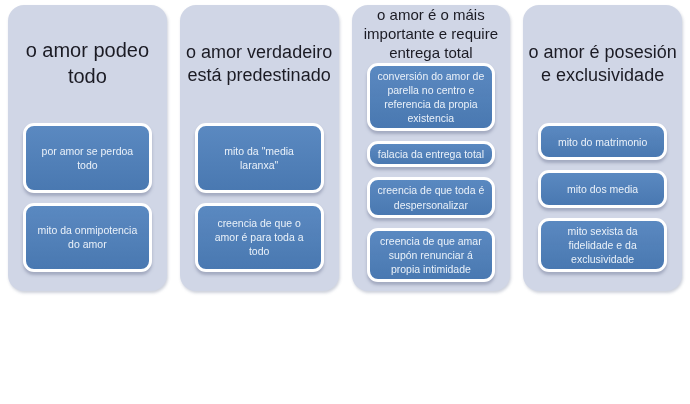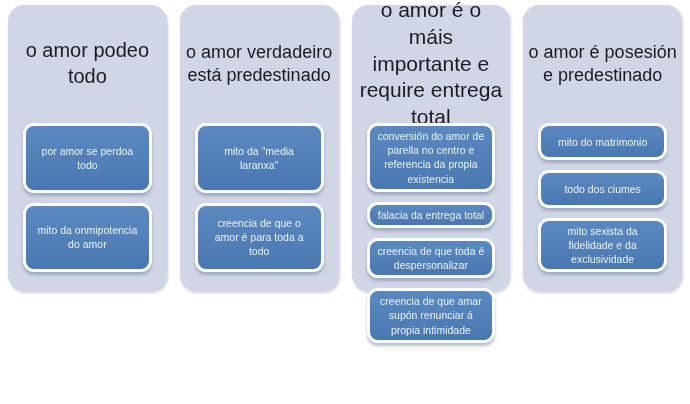--- a/index.html
+++ b/index.html
@@ -33,21 +33,21 @@
     display:flex;
     align-items:center;
     justify-content:center;
     text-align:center;
     padding:0 5px;
     color:var(--title-text);
     line-height:1.28;
   }
   .title-lg{ font-size:20px; }
   .title-md{ font-size:18px; }
-  .title-sm{ font-size:21px;border-radius:29px; }
+  .title-sm{ font-size:15px;border-radius:29px; }
   .boxes{
     flex:1 1 auto;
     display:flex;
     flex-direction:column;
     gap:10px;
     margin:0 15px 19px 15px;
   }
   .box{
     flex:1 1 0;
     background-color:var(--box-bg);
@@ -90,21 +90,21 @@
     <div class="title-area title-sm">o amor é o máis importante e require entrega total</div>
     <div class="boxes">
       <div class="box">conversión do amor de parella no centro e referencia da propia existencia</div>
       <div class="box">falacia da entrega total</div>
       <div class="box">creencia de que toda é despersonalizar</div>
       <div class="box">creencia de que amar supón renunciar á propia intimidade</div>
     </div>
   </div>
 
   <div class="column">
-    <div class="title-area title-md">o amor é posesión e predestinado</div>
+    <div class="title-area title-md">o amor é posesión e exclusividade</div>
     <div class="boxes">
       <div class="box">mito do matrimonio</div>
-      <div class="box">todo dos ciumes</div>
+      <div class="box">mito dos media</div>
       <div class="box">mito sexista da fidelidade e da exclusividade</div>
     </div>
   </div>
 
 </div>
 
 </body></html>

